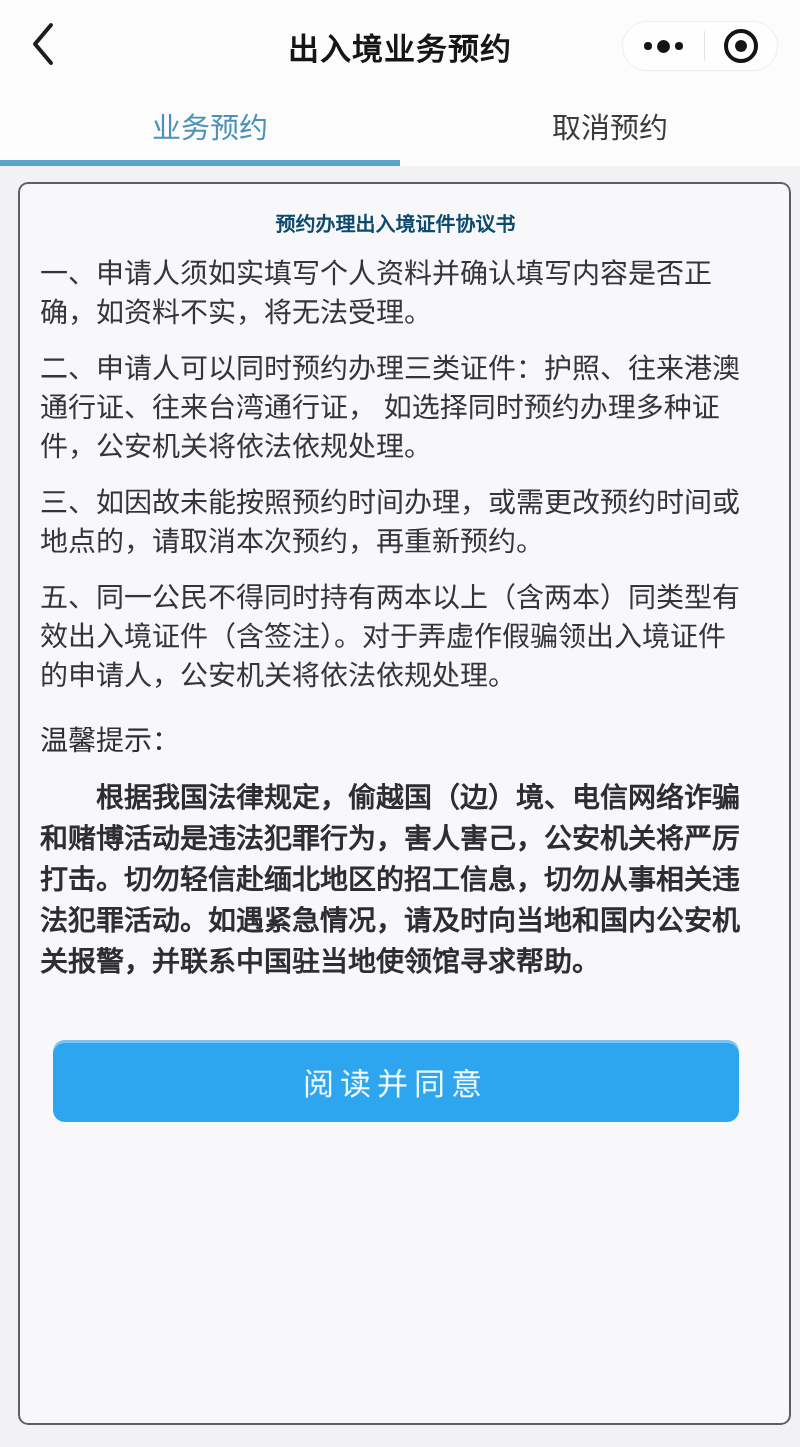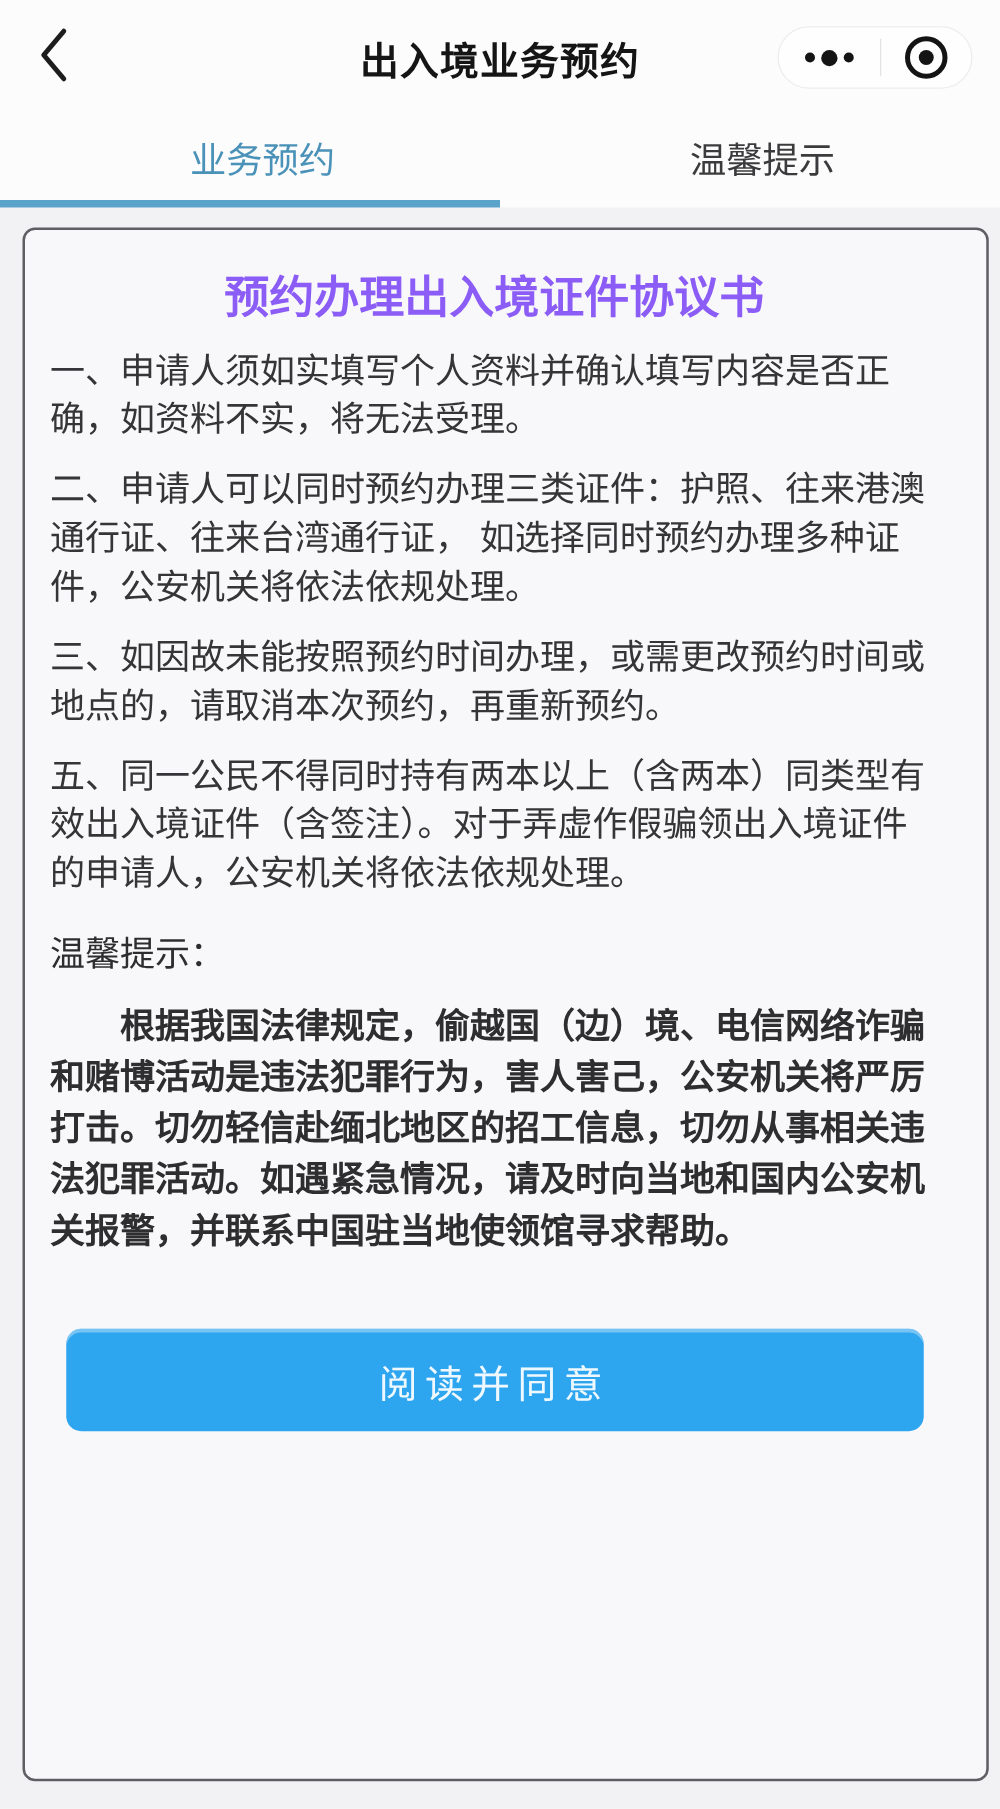--- a/index.html
+++ b/index.html
@@ -67,21 +67,21 @@
 
   
   .card{
     margin:16px 9px 0 18px;height:1243px;
     background:var(--card_bg);
     border:2px solid var(--card_border);border-radius:10px;
     padding:16px 38px 0 20px;
   }
   .card-title{
     margin:8px 0 10px;text-align:center;
-    font-size:36px;font-weight:700;color:#8b5cf6;
+    font-size:20px;font-weight:700;color:#0c4a6e;
   }
   .card p{
     margin:17px 0;font-size:28px;line-height:39px;color:var(--text_dark);
   }
   .notice-title{font-weight:400;margin-top:26px !important;color:#2e2e30 !important;}
   .notice-body{
     font-weight:700;text-indent:2em;line-height:41px !important;
     margin-top:14px !important;color:#2e2e30 !important;
   }
   .agree-btn{
@@ -116,21 +116,21 @@
       <div class="exit-btn">
         <span class="ring">
           <span class="ring-dot"></span>
         </span>
       </div>
     </div>
   </header>
 
   <nav class="tab-bar">
     <div class="tab active">业务预约</div>
-    <div class="tab">温馨提示</div>
+    <div class="tab">取消预约</div>
     <div class="tab-underline"></div>
   </nav>
 
   <main class="card">
     <h2 class="card-title">预约办理出入境证件协议书</h2>
     <p>一、申请人须如实填写个人资料并确认填写内容是否正确，如资料不实，将无法受理。</p>
     <p>二、申请人可以同时预约办理三类证件：护照、往来港澳通行证、往来台湾通行证， 如选择同时预约办理多种证件，公安机关将依法依规处理。</p>
     <p>三、如因故未能按照预约时间办理，或需更改预约时间或地点的，请取消本次预约，再重新预约。</p>
     <p>五、同一公民不得同时持有两本以上（含两本）同类型有效出入境证件（含签注）。对于弄虚作假骗领出入境证件的申请人，公安机关将依法依规处理。</p>
     <p class="notice-title">温馨提示：</p>

